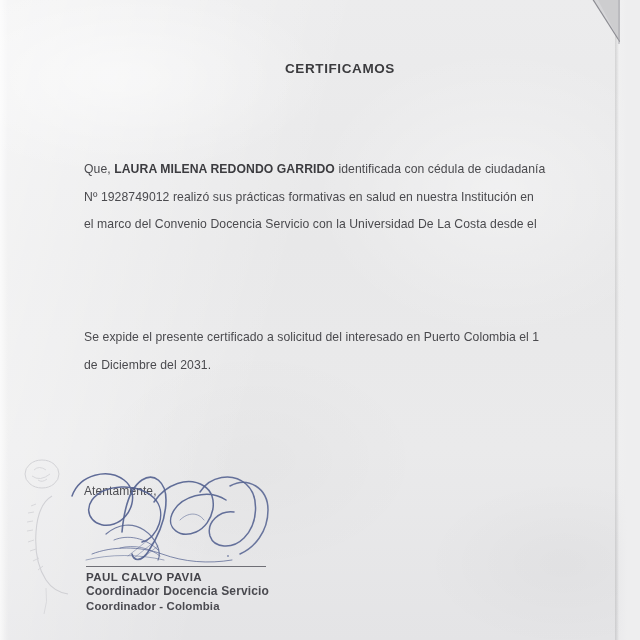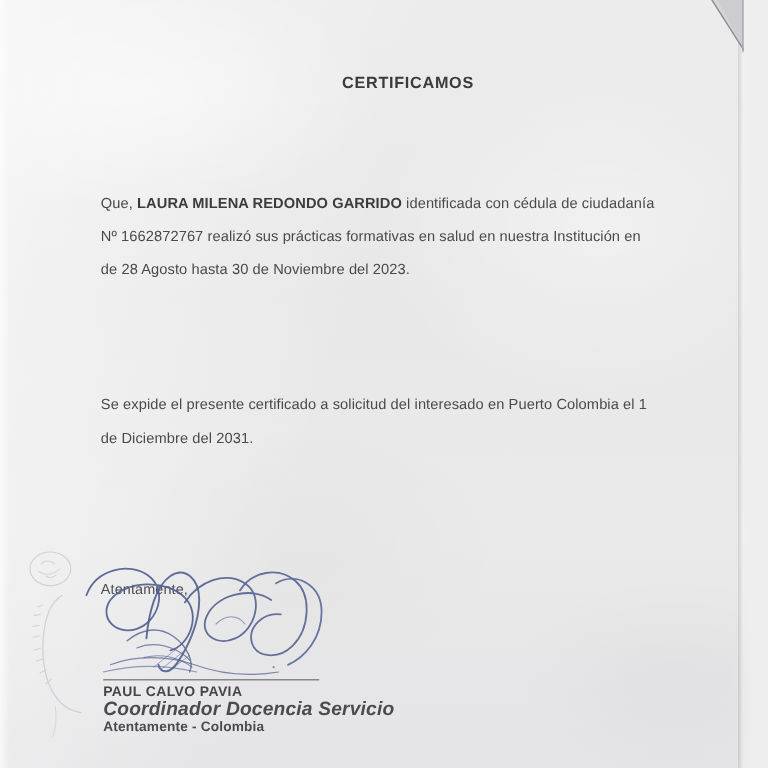--- a/index.html
+++ b/index.html
@@ -135,26 +135,25 @@
     width: 300px;
   }
   .signer-name {
     font-size: 11.6px;
     font-weight: bold;
     color: #44444a;
     letter-spacing: 0.35px;
     line-height: 15px;
   }
   .signer-role {
-    font-size: 16px;
+    font-size: 12px;
     font-weight: bold;
     color: #4a4a50;
     letter-spacing: 0.15px;
     line-height: 15px;
-    font-style: italic;
   }
   .signer-city {
     font-size: 11.4px;
     font-weight: bold;
     color: #4a4a50;
     letter-spacing: 0.15px;
     line-height: 15px;
   }
 
   
@@ -180,22 +179,22 @@
     <path d="M22 18 q5 -5 12 0 M20 24 q8 6 18 -2 M26 28 q4 3 9 -1" stroke="#9a9aa3" stroke-width="0.9" fill="none"></path>
     <path d="M40 44 q-14 8 -16 36 q-2 30 10 48 q8 12 22 14" stroke="#8f8f99" stroke-width="1.1" fill="none"></path>
     <path d="M24 52 l-5 2 M22 60 l-6 1 M21 69 l-6 1 M21 78 l-6 1 M22 88 l-6 2 M24 97 l-6 2 M27 106 l-6 3 M31 114 l-5 4" stroke="#9a9aa3" stroke-width="0.9"></path>
     <path d="M34 136 q2 14 -2 26" stroke="#a2a2ab" stroke-width="0.8" fill="none"></path>
   </svg>
 
   <div class="doc-title">CERTIFICAMOS</div>
 
   <div class="body-block first">
     <div class="line"><span>Que, </span><span class="name-bold">LAURA MILENA REDONDO GARRIDO</span><span>  identificada con cédula de ciudadanía</span></div>
-    <div class="line"><span>Nº 1662872767  realizó sus prácticas formativas en salud en nuestra Institución en</span></div>
-    <div class="line"><span>de 28 Agosto hasta 30 de Noviembre del 2023.</span></div>
+    <div class="line"><span>Nº 1928749012  realizó sus prácticas formativas en salud en nuestra Institución en</span></div>
+    <div class="line"><span>el marco del Convenio Docencia Servicio con la Universidad De La Costa desde el</span></div>
   </div>
 
   <div class="body-block second">
     <div class="line"><span>Se expide el presente certificado a solicitud del interesado en Puerto Colombia el 1</span></div>
     <div class="line"><span>de Diciembre del 2031.</span></div>
   </div>
 
   <div class="sign-closing">Atentamente,</div>
 
   <svg class="signature-ink" viewBox="0 0 250 110" fill="none">
@@ -214,21 +213,21 @@
       <path d="M118 58 C126 50 136 50 142 58" stroke-width="0.9" opacity="0.6"></path>
       <circle cx="166" cy="94" r="0.9" fill="#52608f" stroke="none" opacity="0.7"></circle>
     </g>
   </svg>
 
   <div class="sign-rule"></div>
 
   <div class="signer">
     <div class="signer-name">PAUL CALVO PAVIA</div>
     <div class="signer-role">Coordinador Docencia Servicio</div>
-    <div class="signer-city">Atentamente - Colombia</div>
+    <div class="signer-city">Coordinador - Colombia</div>
   </div>
 
   <div class="left-edge"></div>
   <div class="page-edge"></div>
 
   <svg class="dogear" viewBox="0 0 34 46" fill="none">
     <polygon points="34,0 34,44 6,0" fill="#d6d6d8"></polygon>
     <polygon points="34,0 34,44 12,2" fill="#c9c9cc" opacity="0.75"></polygon>
     <line x1="6" y1="0" x2="34" y2="44" stroke="#8c8c92" stroke-width="1.2"></line>
     <line x1="33" y1="0" x2="33" y2="46" stroke="#a8a8ae" stroke-width="1"></line>

